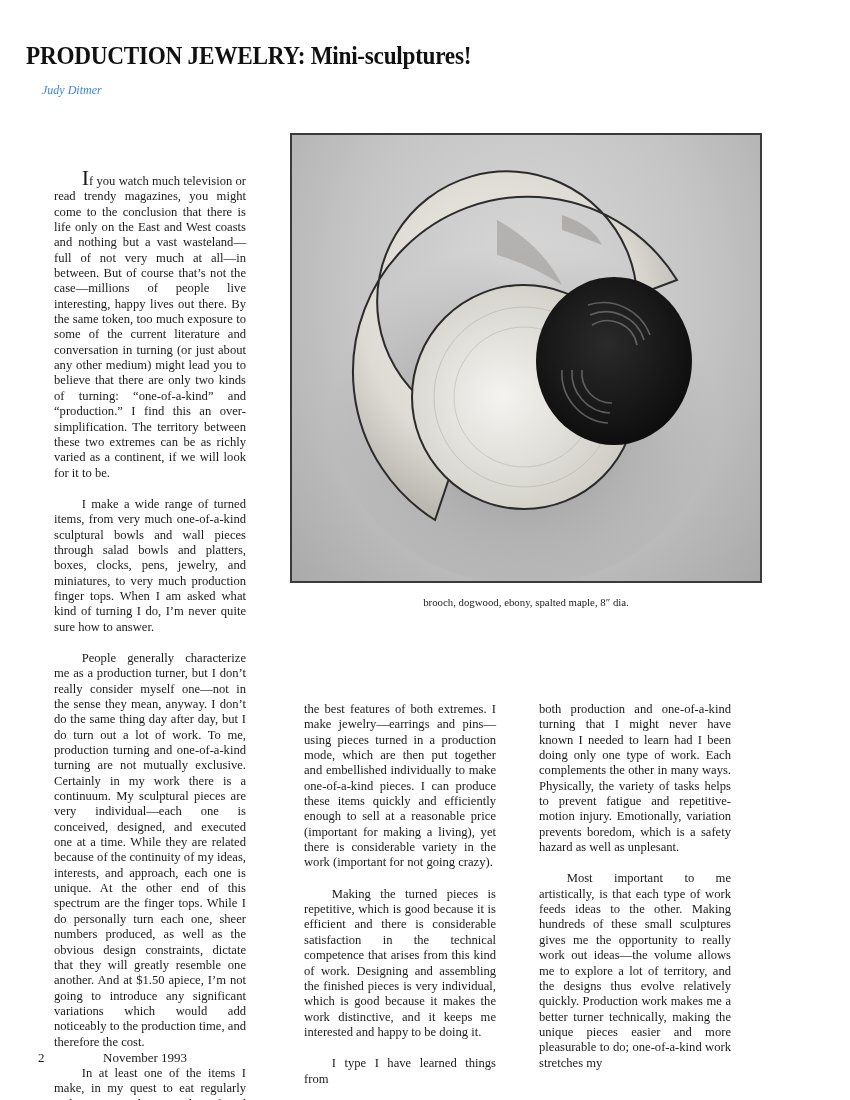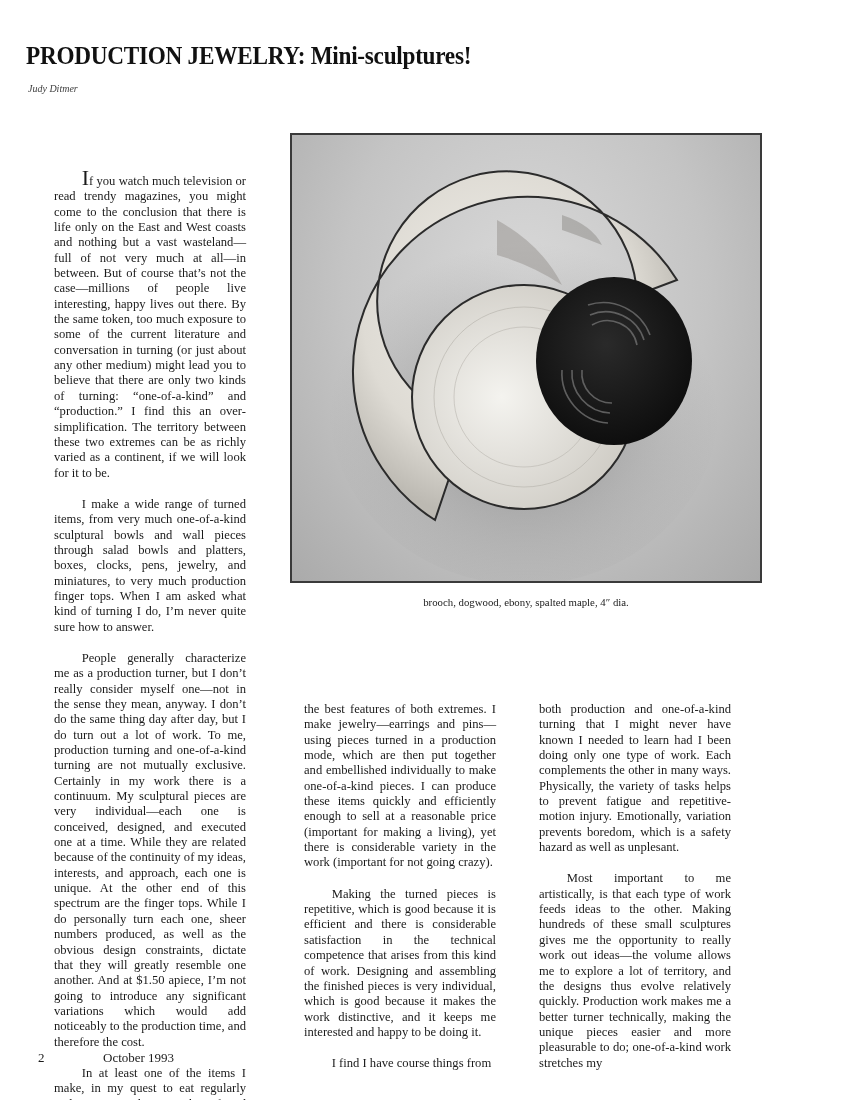--- a/index.html
+++ b/index.html
@@ -1,20 +1,20 @@
 <!DOCTYPE html>
 <html><head>
 <meta charset="utf-8">
 <style>
   html, body { margin: 0; padding: 0; background: #ffffff; }
   body { width: 850px; height: 1100px; position: relative; overflow: hidden;
          font-family: "Liberation Serif", "DejaVu Serif", serif; color: #1a1a1a; }
   .title { position: absolute; left: 26px; top: 42px; font-size: 25px; font-weight: bold;
            letter-spacing: -0.3px; margin: 0; color: #111; transform: scaleX(0.93); transform-origin: left; white-space: nowrap; }
-  .author { position: absolute; left: 28px; top: 83px; font-size: 10px; font-style: italic; color: #404040; }
+  .author { position: absolute; left: 42px; top: 83px; font-size: 12px; font-style: italic; color: #3b82f6; }
   .col { position: absolute; width: 224px; font-size: 12.6px; line-height: 15.35px; text-align: justify;
          hyphens: manual; }
   .col p { margin: 16px; text-indent: 2.2em; }
   .col p.noindent { text-indent: 0; }
   .col1 { left: 38px; top: 156px; }
   .col2 { left: 288px; top: 686px; }
   .col3 { left: 523px; top: 686px; }
   .dropcap { font-size: 22px; line-height: 12px; }
   .lead { text-indent: 2.2em; }
   .photo { position: absolute; left: 290px; top: 133px; width: 472px; height: 450px;
@@ -75,27 +75,27 @@
     <g fill="none" stroke="#6b6b6b" stroke-width="1.6" opacity="0.85">
       <path d="M 300 190 A 30 30 0 0 1 345 210"></path>
       <path d="M 298 180 A 40 40 0 0 1 352 205"></path>
       <path d="M 296 170 A 50 50 0 0 1 358 200"></path>
       <path d="M 290 235 A 30 30 0 0 0 320 268"></path>
       <path d="M 280 235 A 40 40 0 0 0 318 278"></path>
       <path d="M 270 235 A 50 50 0 0 0 316 288"></path>
     </g>
   </svg>
 </div>
-<div class="caption">brooch, dogwood, ebony, spalted maple, 4″ dia.</div>
+<div class="caption">brooch, dogwood, ebony, spalted maple, 8″ dia.</div>
 
 <div class="col col2">
   <p class="noindent">the best features of both extremes. I make jewelry—earrings and pins—using pieces turned in a production mode, which are then put together and embellished individually to make one-of-a-kind pieces. I can produce these items quickly and efficiently enough to sell at a reasonable price (important for making a living), yet there is considerable variety in the work (important for not going crazy).</p>
   <p>Making the turned pieces is repetitive, which is good because it is efficient and there is considerable satisfaction in the technical competence that arises from this kind of work. Designing and assembling the finished pieces is very individual, which is good because it makes the work distinctive, and it keeps me interested and happy to be doing it.</p>
-  <p>I find I have course things from</p>
+  <p>I type I have learned things from</p>
 </div>
 
 <div class="col col3">
   <p class="noindent">both production and one-of-a-kind turning that I might never have known I needed to learn had I been doing only one type of work. Each complements the other in many ways. Physically, the variety of tasks helps to prevent fatigue and repetitive-motion injury. Emotionally, variation prevents boredom, which is a safety hazard as well as unplesant.</p>
   <p>Most important to me artistically, is that each type of work feeds ideas to the other. Making hundreds of these small sculptures gives me the opportunity to really work out ideas—the volume allows me to explore a lot of territory, and the designs thus evolve relatively quickly. Production work makes me a better turner technically, making the unique pieces easier and more pleasurable to do; one-of-a-kind work stretches my</p>
 </div>
 
 <div class="footer-page">2</div>
-<div class="footer-date">October 1993</div>
+<div class="footer-date">November 1993</div>
 
 </body></html>

